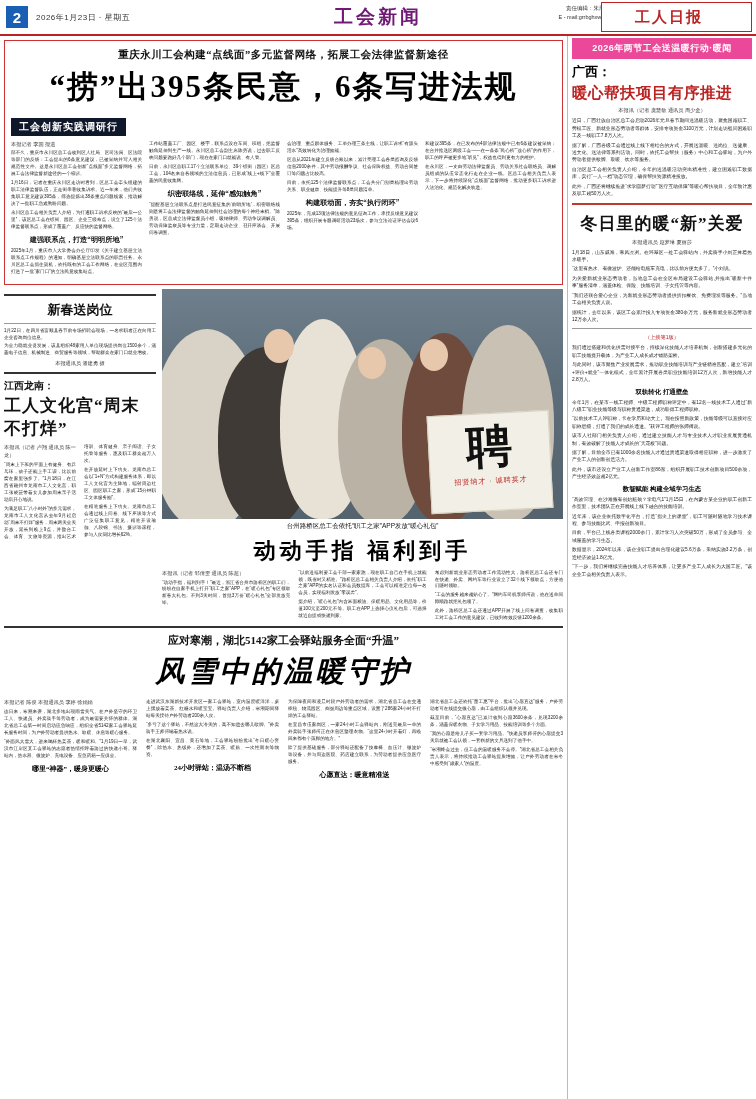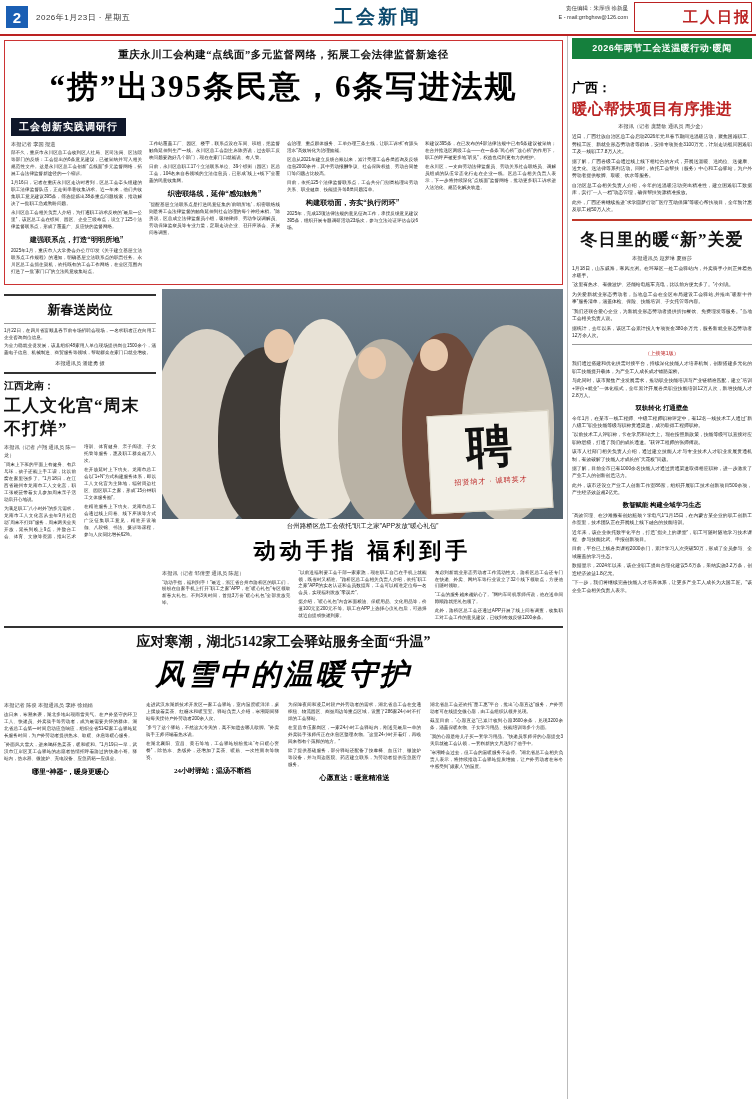--- a/index.html
+++ b/index.html
@@ -13,25 +13,25 @@
     position:relative;height:34px;border-bottom:2px solid #b22;
     display:flex;align-items:center;
   }
   .page-num{
     width:22px;height:22px;margin-left:6px;background:#1a5fb4;color:#fff;
     font-size:15px;font-weight:bold;display:flex;align-items:center;justify-content:center;
   }
   .date-line{font-size:8px;color:#333;margin-left:8px;letter-spacing:0.5px;}
   .section-title{
     position:absolute;left:0;right:0;text-align:center;font-size:19px;font-weight:bold;
-    color:#0c4a6e;letter-spacing:3px;
+    color:#701a75;letter-spacing:3px;
   }
   .logo-box{
     position:absolute;right:4px;top:2px;width:116px;height:28px;border:1px solid #b22;
-    background:#fff;display:flex;align-items:center;justify-content:flex-end;
+    background:#fff;display:flex;align-items:center;justify-content:flex-start;padding-left:33px;
   }
   .logo-text{color:#b22;font-size:15px;font-weight:bold;letter-spacing:2px;font-family:"Liberation Serif",serif;}
   .masthead-credits{position:absolute;right:128px;top:4px;font-size:5.5px;color:#333;line-height:1.6;text-align:right;}
 
   
   .body-wrap{display:flex;width:756px;height:1065px;box-sizing:border-box;}
   .left-col{width:568px;border-right:1px solid #bbb;box-sizing:border-box;}
   .right-col{width:188px;box-sizing:border-box;padding:2px 4px;}
 
   
@@ -90,33 +90,33 @@
   .ph-blob{position:absolute;border-radius:50% 50% 45% 45%;}
   .ph-sign{
     position:absolute;right:12px;bottom:8px;width:120px;height:96px;background:#f2efe6;
     border:1px solid #d8d2c2;transform:rotate(-3deg);
   }
   .ph-sign .big{font-size:46px;font-weight:bold;color:#111;text-align:center;line-height:1;margin-top:10px;font-family:"Liberation Serif",serif;}
   .ph-sign .sm{font-size:7px;color:#b22;text-align:center;margin-top:6px;letter-spacing:1px;}
 
   
   .bottom{margin:4px;border-top:2px solid #333;padding-top:5px;}
-  .bt-sub{text-align:center;font-size:14px;font-weight:bold;color:#111;font-family:"Liberation Serif",serif;}
+  .bt-sub{text-align:center;font-size:11px;font-weight:bold;color:#111;font-family:"Liberation Serif",serif;}
   .bt-title{
     text-align:center;font-size:29px;font-weight:bold;letter-spacing:3px;margin:4px 0 7px 0;
     font-family:"Liberation Serif",serif;
     font-style:italic;
   }
   .four-col{column-count:4;column-gap:9px;}
   .bsub{font-size:7px;font-weight:bold;text-align:center;margin:4px 0 3px 0;font-family:"Liberation Serif",serif;}
 
   
   .rc-banner{
-    background:#15803d;color:#fff;font-size:9px;font-weight:bold;text-align:center;
-    padding:4px 2px;letter-spacing:0.5px;margin-bottom:20px;
+    background:#ec4899;color:#fff;font-size:9px;font-weight:bold;text-align:center;
+    padding:4px 2px;letter-spacing:0.5px;margin-bottom:4px;
   }
   .rc-region{font-size:13px;font-weight:bold;margin:3px 0 2px 0;font-family:Liberation Mono, monospace;}
   .rc-title{
     font-size:15.5px;font-weight:bold;color:#b22;letter-spacing:0.5px;line-height:1.25;
     margin:2px 0 5px 0;font-family:"Liberation Serif",serif;
   }
   .rc-title2{
     font-size:17px;font-weight:bold;color:#111;letter-spacing:1px;text-align:center;
     margin:7px 0 4px 0;font-family:"Liberation Serif",serif;
   }

